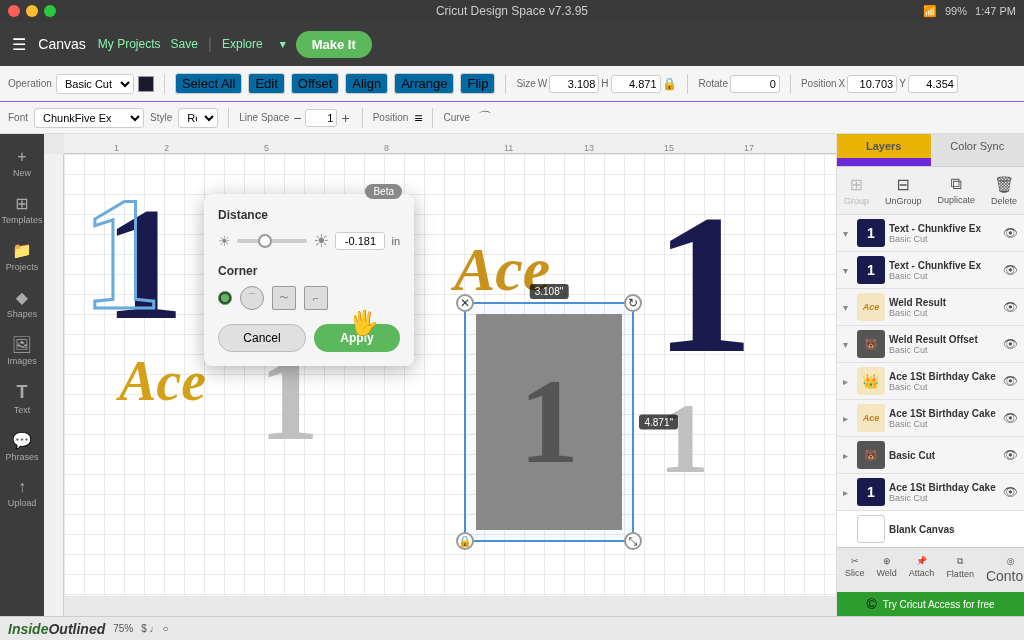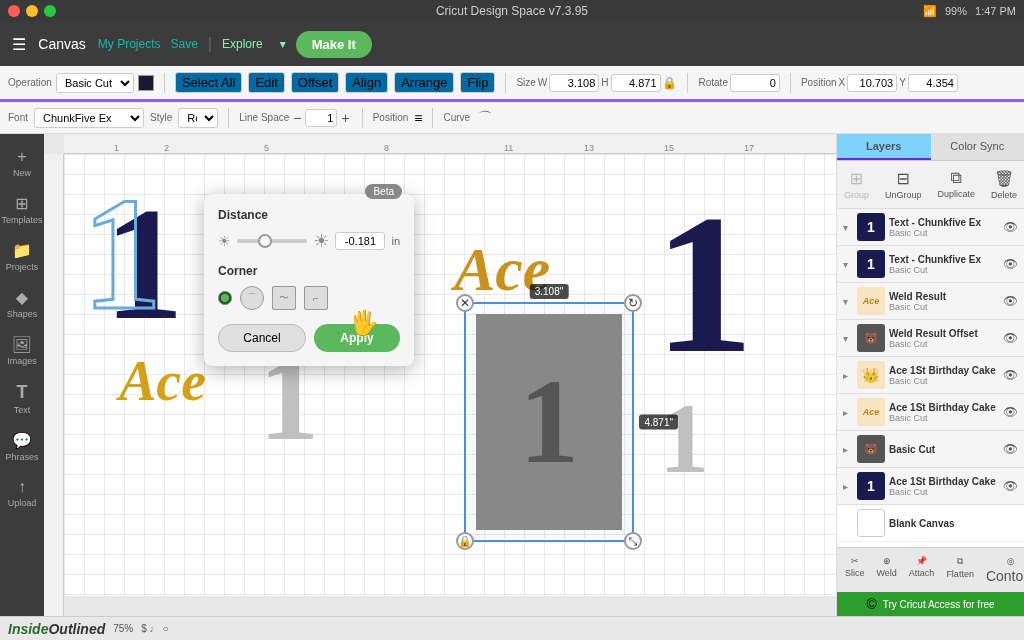--- a/index.html
+++ b/index.html
@@ -46,37 +46,37 @@
       background: #3c3c3c;
       display: flex;
       align-items: center;
       padding: 0 12px;
       gap: 12px;
     }
     .navbar-hamburger { color: #fff; font-size: 16px; cursor: pointer; }
     .navbar-brand { color: #fff; font-size: 14px; font-weight: 500; }
     .navbar-title { color: #fff; font-size: 14px; flex: 1; text-align: center; }
     .navbar-right { display: flex; align-items: center; gap: 10px; }
-    .navbar-link { color: #14b8a6; font-size: 12px; cursor: pointer; }
+    .navbar-link { color: #86efac; font-size: 12px; cursor: pointer; }
     .navbar-divider { color: #666; }
     .explore-btn {
       background: transparent; border: none; color: #86efac;
       font-size: 12px; cursor: pointer; display: flex; align-items: flex-start; gap: 17px;
     }
     .make-it-btn {
       background: #5cb85c; border: none; color: #fff;
       padding: 6px 16px; border-radius: 16px; font-size: 13px;
       font-weight: 600; cursor: pointer;
     }
 
     
     .toolbar {
       height: 36px;
       background: #f5f5f5;
-      border-bottom: 3px solid #8b5cf6;
+      border-bottom: 1px solid #8b5cf6;
       display: flex;
       align-items: center;
       padding: 0 8px;
       gap: 6px;
       font-size: 11px;
     }
     .toolbar-group { display: flex; align-items: center; gap: 4px; }
     .toolbar-label { color: #666; font-size: 10px; }
     .toolbar-select {
       background: #fff; border: 1px solid #ccc;
@@ -348,22 +348,22 @@
     .right-panel-tabs {
       display: flex;
       background: #e0e0e0;
       border-bottom: 1px solid #ccc;
     }
     .right-tab {
       flex: 1; padding: 6px; text-align: center;
       font-size: 11px; cursor: pointer; color: #555;
     }
     .right-tab.active {
-      background: #7dd3fc;
-      border-bottom: 2px solid #6d28d9;
+      background: #eab308;
+      border-bottom: 8px solid #6d28d9;
       font-weight: 600;
     }
     .right-panel-toolbar {
       display: flex; padding: 4px; gap: 4px;
       border-bottom: 1px solid #ddd;
       justify-content: center;
     }
     .rpt-btn {
       display: flex; flex-direction: column; align-items: center;
       padding: 4px 6px; cursor: pointer; font-size: 9px; color: #555;

